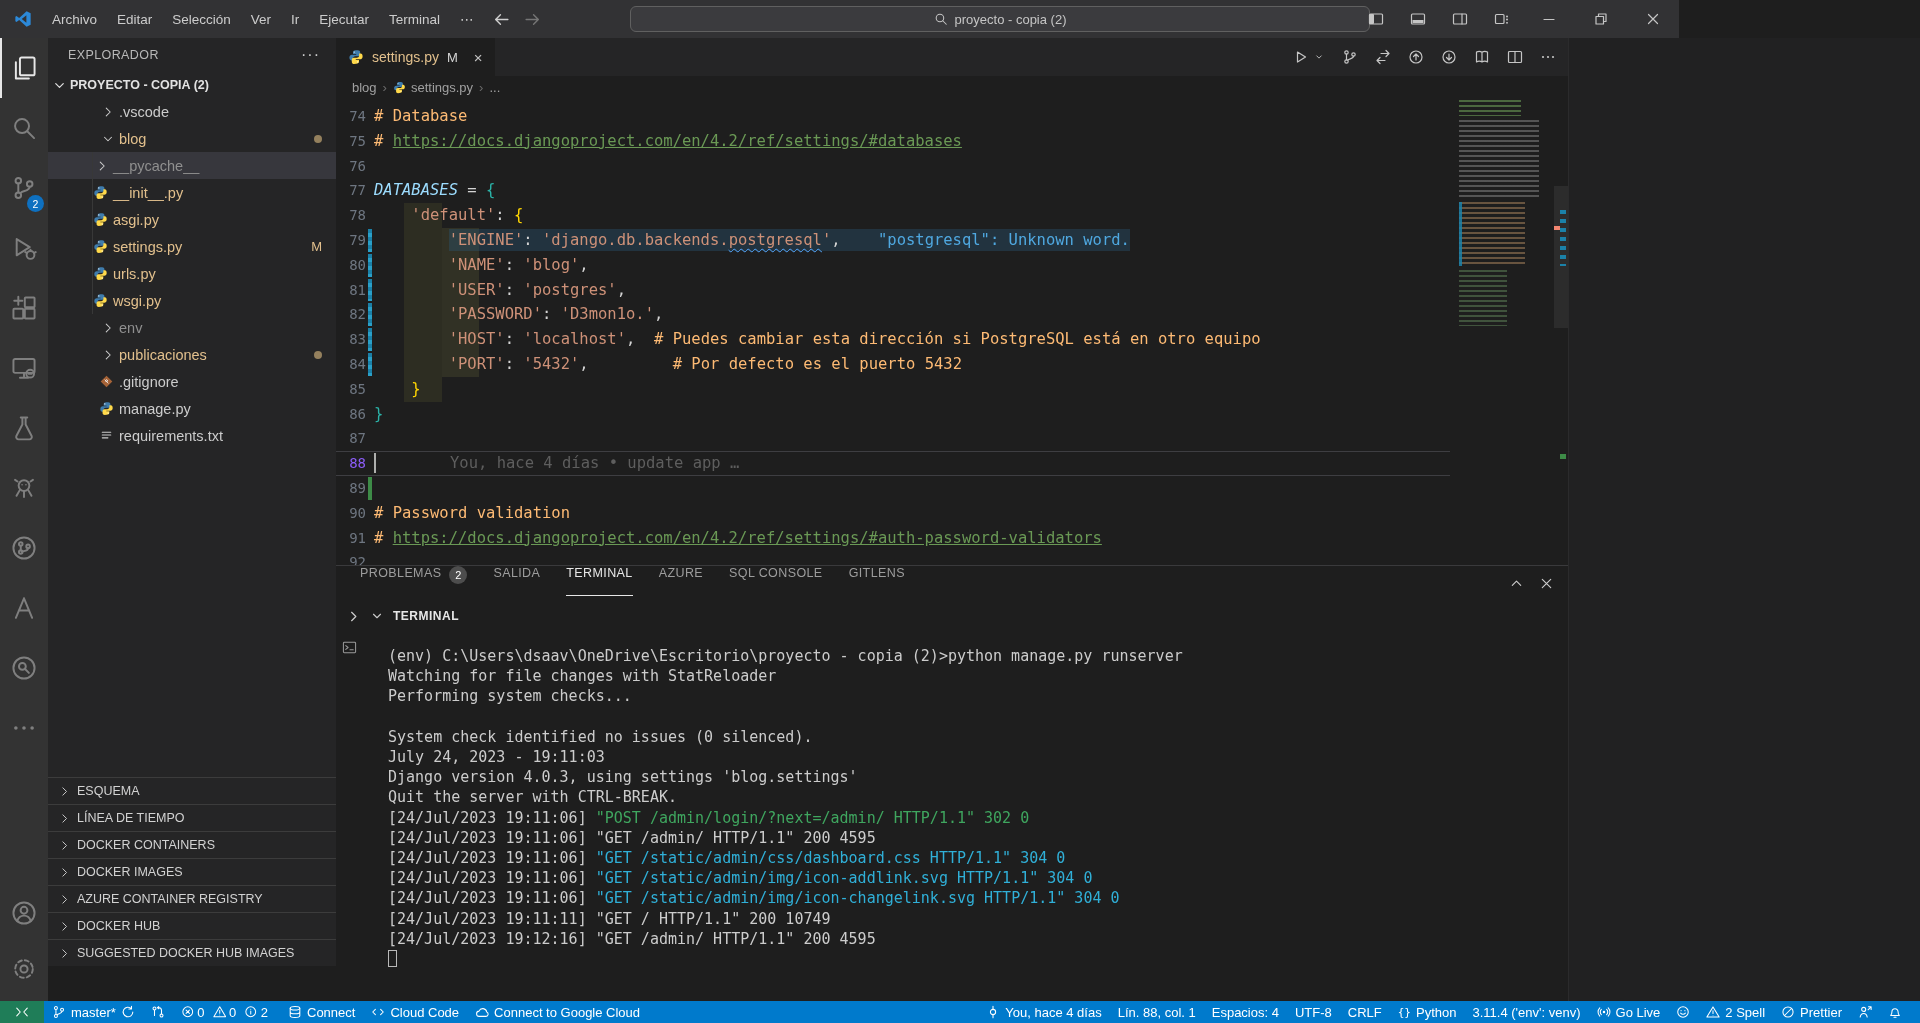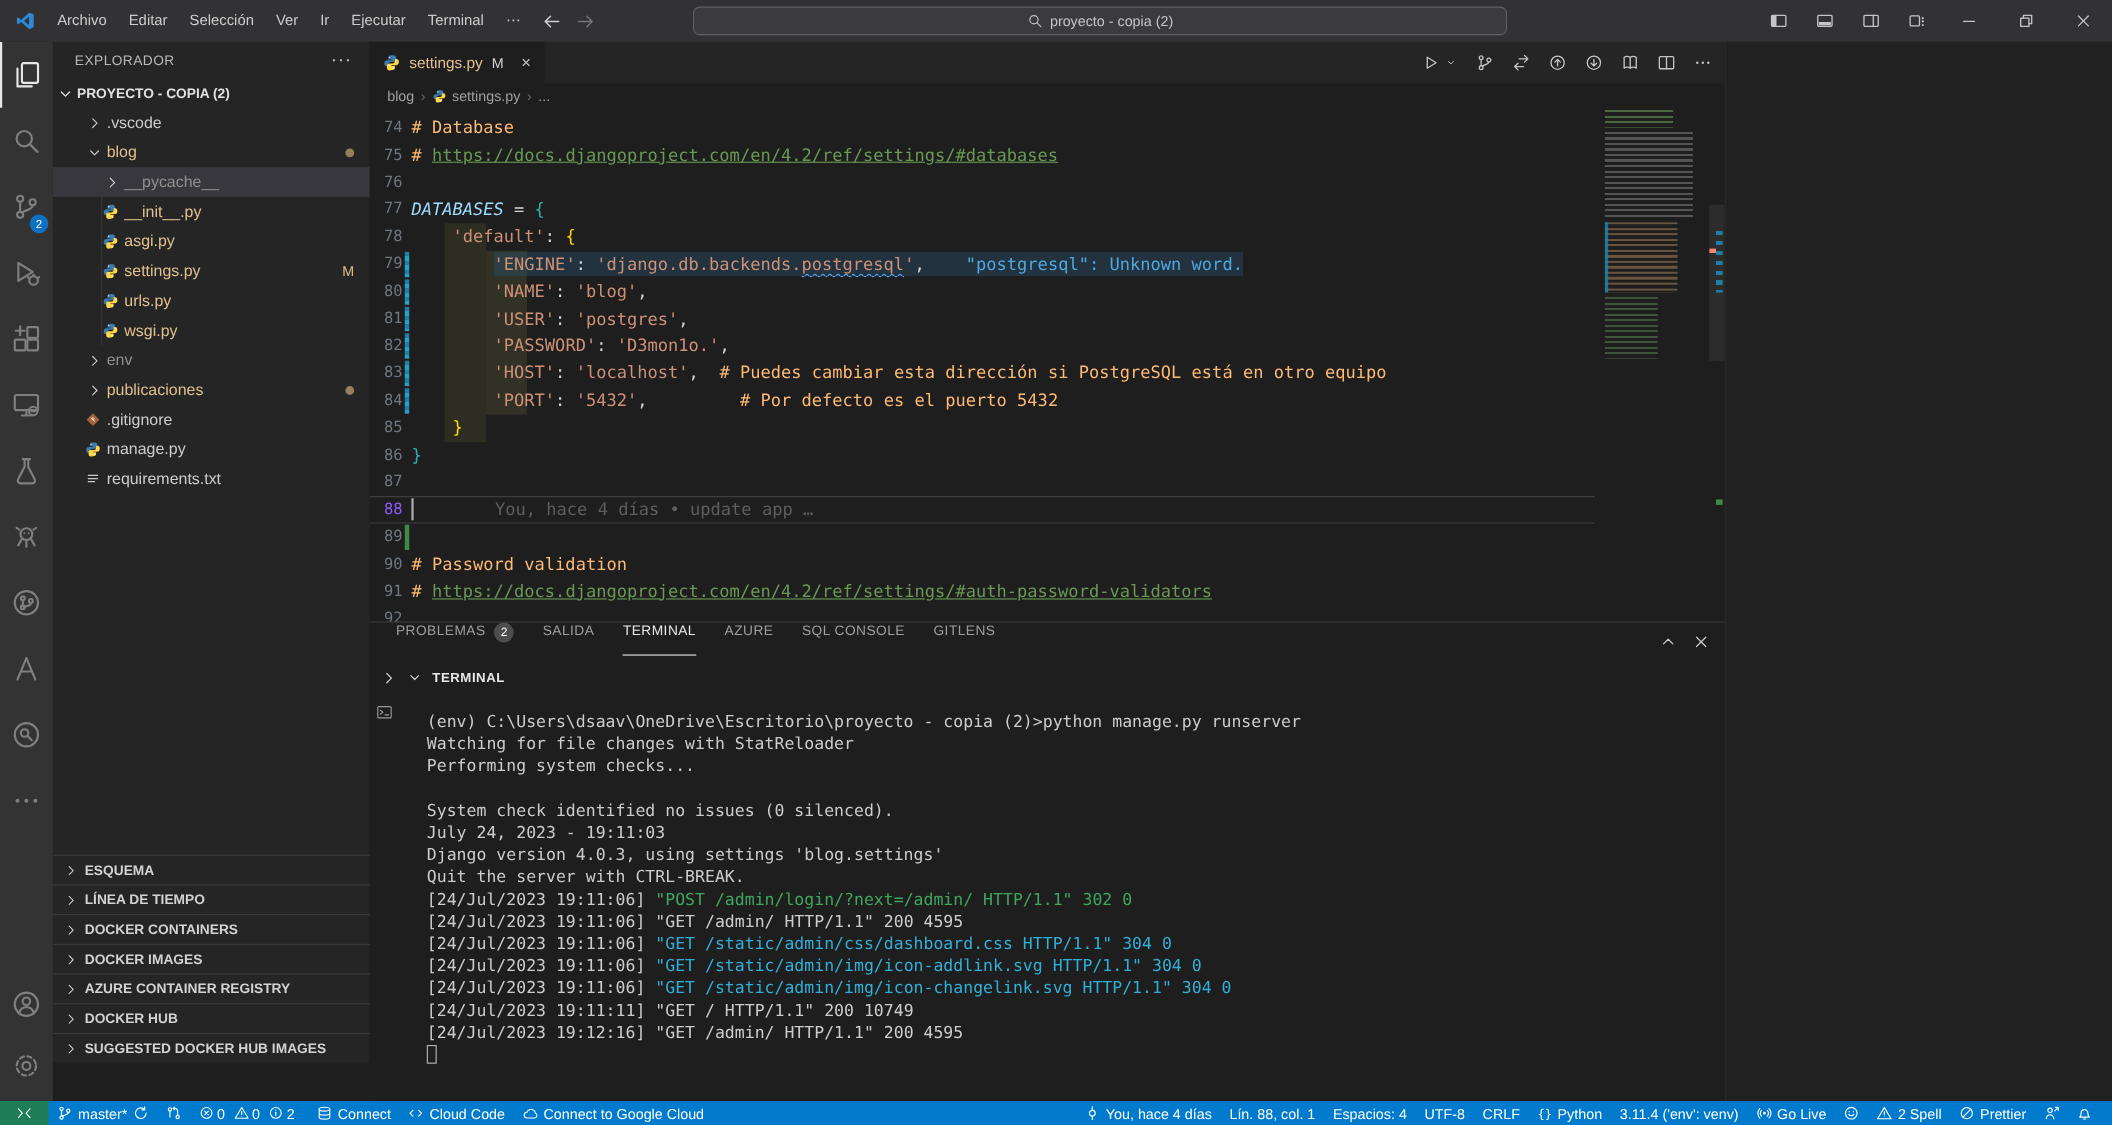--- a/index.html
+++ b/index.html
@@ -1,21 +1,21 @@
 <!DOCTYPE html>
 <html><head>
 <meta charset="utf-8">
 <style>
   * { margin:0; padding:0; box-sizing:border-box; user-select:none; }
   html,body { width:1920px; height:1023px; overflow:hidden; }
   body { position:relative; background:#1e1e1e; font-family:"Liberation Sans",sans-serif; color:#ccc; }
   .ic { display:inline-flex; align-items:center; justify-content:center; line-height:1; }
 
   
-  #titlebar { position:absolute; left:0; top:0; width:1920px; height:38px; background:#323234; display:flex; align-items:center; z-index:50; }
+  #titlebar { position:absolute; left:0; top:0; width:1679px; height:38px; background:#323234; display:flex; align-items:center; z-index:50; }
   #vslogo { margin:0 10px 0 14px; display:flex; }
   .menu-item { padding:0 10px; font-size:13.5px; color:#cccccc; cursor:default; }
   #nav { display:flex; gap:14px; margin-left:10px; color:#cfcfcf; }
   #nav .dim { color:#767676; }
   #searchbox { position:absolute; left:630px; top:6px; width:740px; height:26px; background:#3b3b3e; border:1px solid #606060; border-radius:6px; display:flex; align-items:center; justify-content:center; gap:7px; color:#c5c5c5; font-size:13px; }
   #winicons { position:absolute; right:0; top:0; height:38px; display:flex; align-items:center; }
   .wbtn { width:42px; height:38px; display:flex; align-items:center; justify-content:center; color:#c5c5c5; }
   .wbtn.ctl { width:52px; }
 
   
@@ -25,33 +25,33 @@
   .abadge { position:absolute; right:4px; bottom:6px; background:#0e70c0; border-radius:50%; min-width:17px; height:17px; font-size:10.5px; color:#fff; display:flex; align-items:center; justify-content:center; }
   #activity-bottom { margin-top:auto; padding-bottom:4px; }
   #activity-bottom .act { height:56px; }
 
   
   #sidebar { position:absolute; left:48px; top:38px; width:288px; height:928px; background:#252526; z-index:30; }
   #sbtitle { height:34px; display:flex; align-items:center; padding:0 16px 0 20px; color:#b8b8b8; font-size:12.5px; letter-spacing:.4px; }
   #sbtitle .more { margin-left:auto; color:#cccccc; font-size:16px; letter-spacing:1px; }
   #sbsection { height:26px; display:flex; align-items:center; gap:3px; padding-left:4px; color:#e2e2e2; font-weight:bold; font-size:12.5px; }
   .trow { height:27px; display:flex; align-items:center; position:relative; font-size:14.5px; color:#cccccc; padding-right:14px; }
-  .trow.d0 { padding-left:29px; }
+  .trow.d0 { padding-left:51px; }
   .trow.d1 { padding-left:45px; }
   .trow.d1::before { content:""; position:absolute; left:44px; top:0; bottom:0; border-left:1px solid #383838; }
   .trow.sel { background:#37373d; }
   .twist { width:18px; display:flex; justify-content:center; color:#cccccc; flex:none; }
   .fic { width:18px; flex:none; display:flex; }
   .tlabel { margin-left:2px; white-space:nowrap; }
   .tlabel.mod { color:#e2c08d; }
   .tlabel.dim { color:#8f8f8f; }
   .gitb { margin-left:auto; color:#e2c08d; font-size:13px; }
   .gitdot { margin-left:auto; width:8px; height:8px; border-radius:50%; background:#94805d; }
   #panes { position:absolute; bottom:0; left:0; right:0; }
-  .pane { height:27px; border-top:1px solid #3c3c3c; display:flex; align-items:center; gap:4px; padding-left:7px; font-weight:bold; font-size:12.5px; color:#d2d2d2; }
+  .pane { height:27px; border-top:1px solid #3c3c3c; display:flex; align-items:center; gap:4px; padding-left:7px; font-weight:normal; font-size:12.5px; color:#d2d2d2; }
 
   
   #main { position:absolute; left:336px; top:38px; width:1232px; height:963px; background:#1e1e1e; }
   #tabsrow { height:38px; background:#252526; position:relative; display:flex; }
   .tab { height:38px; background:#1e1e1e; display:flex; align-items:center; padding:0 12px; gap:8px; font-size:14px; color:#e2c08d; }
   .tab .dirty { color:#d5d5d5; font-size:13px; }
   .tab .close { color:#c5c5c5; margin-left:8px; font-size:15px; }
   #eactions { position:absolute; right:12px; top:0; height:38px; display:flex; align-items:center; gap:17px; color:#c5c5c5; }
   #crumbs { height:22px; display:flex; align-items:center; gap:6px; padding-left:16px; color:#a0a0a0; font-size:13px; }
   .crumb-sep { color:#6a6a6a; }

